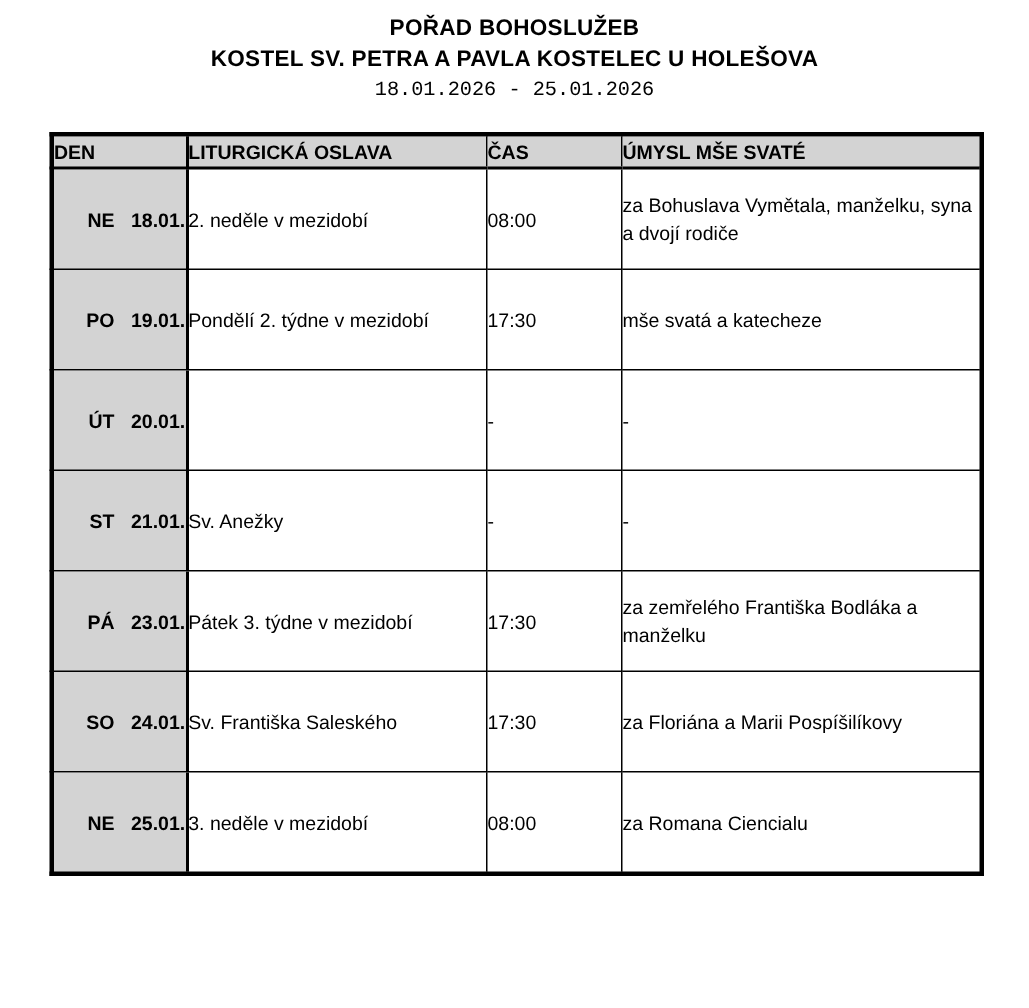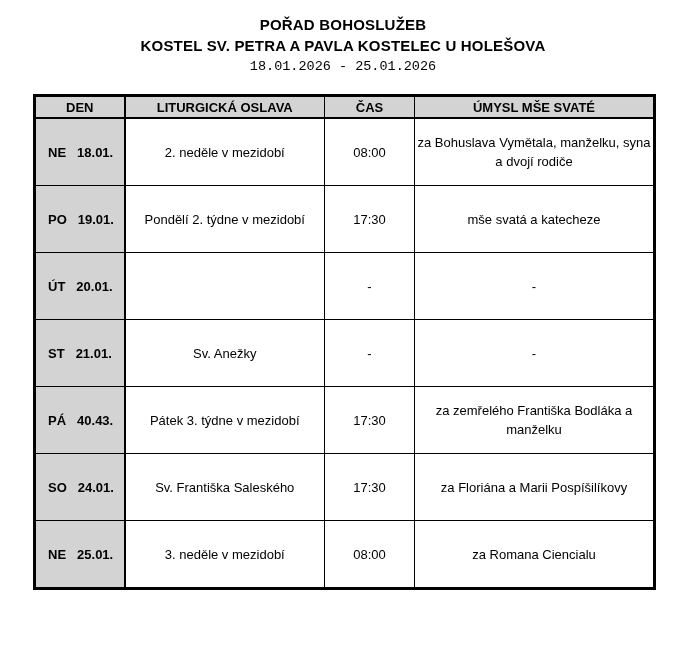--- a/index.html
+++ b/index.html
@@ -12,21 +12,21 @@
     font-family: "Liberation Sans", "DejaVu Sans", sans-serif;
     color: #000000;
   }
   .page {
     width: 686px;
     height: 672px;
     position: relative;
   }
   .doc-header {
     text-align: center;
-    padding-top: 14px;
+    padding-top: 8px;
   }
   .doc-title, .doc-subtitle {
     font-size: 15px;
     font-weight: bold;
     line-height: 21px;
     letter-spacing: 0.2px;
   }
   .doc-daterange {
     font-size: 13.5px;
     font-weight: normal;
@@ -37,39 +37,39 @@
     border-collapse: collapse;
     table-layout: fixed;
     width: 620px;
     margin-left: 33px;
     margin-top: 17px;
     border: 3px solid #000000;
   }
   table.schedule th, table.schedule td {
     border: 1px solid #000000;
     font-size: 13px;
-    text-align: center;
+    text-align: left;
     vertical-align: middle;
     padding: 0;
     overflow: hidden;
   }
   table.schedule th {
     background: #d3d3d3;
     font-weight: bold;
     height: 20px;
     border-bottom: 2px solid #000000;
   }
   table.schedule td {
     height: 66px;
     background: #ffffff;
   }
   table.schedule td.day-cell {
     background: #d3d3d3;
     font-weight: bold;
-    text-align: left;
+    text-align: right;
     padding-left: 12px;
     border-right: 2px solid #000000;
     white-space: nowrap;
   }
   table.schedule th.col-day {
     border-right: 2px solid #000000;
   }
   .day-date {
     margin-left: 11px;
   }
@@ -129,21 +129,21 @@
         <td>-</td>
         <td><span class="cell-inner-wide">-</span></td>
       </tr>
       <tr>
         <td class="day-cell"><span>ST</span><span class="day-date">21.01.</span></td>
         <td><span class="cell-inner">Sv. Anežky</span></td>
         <td>-</td>
         <td><span class="cell-inner-wide">-</span></td>
       </tr>
       <tr>
-        <td class="day-cell"><span>PÁ</span><span class="day-date">40.43.</span></td>
+        <td class="day-cell"><span>PÁ</span><span class="day-date">23.01.</span></td>
         <td><span class="cell-inner">Pátek 3. týdne v mezidobí</span></td>
         <td>17:30</td>
         <td><span class="cell-inner-wide">za zemřelého Františka Bodláka a manželku</span></td>
       </tr>
       <tr>
         <td class="day-cell"><span>SO</span><span class="day-date">24.01.</span></td>
         <td><span class="cell-inner">Sv. Františka Saleského</span></td>
         <td>17:30</td>
         <td><span class="cell-inner-wide">za Floriána a Marii Pospíšilíkovy</span></td>
       </tr>

